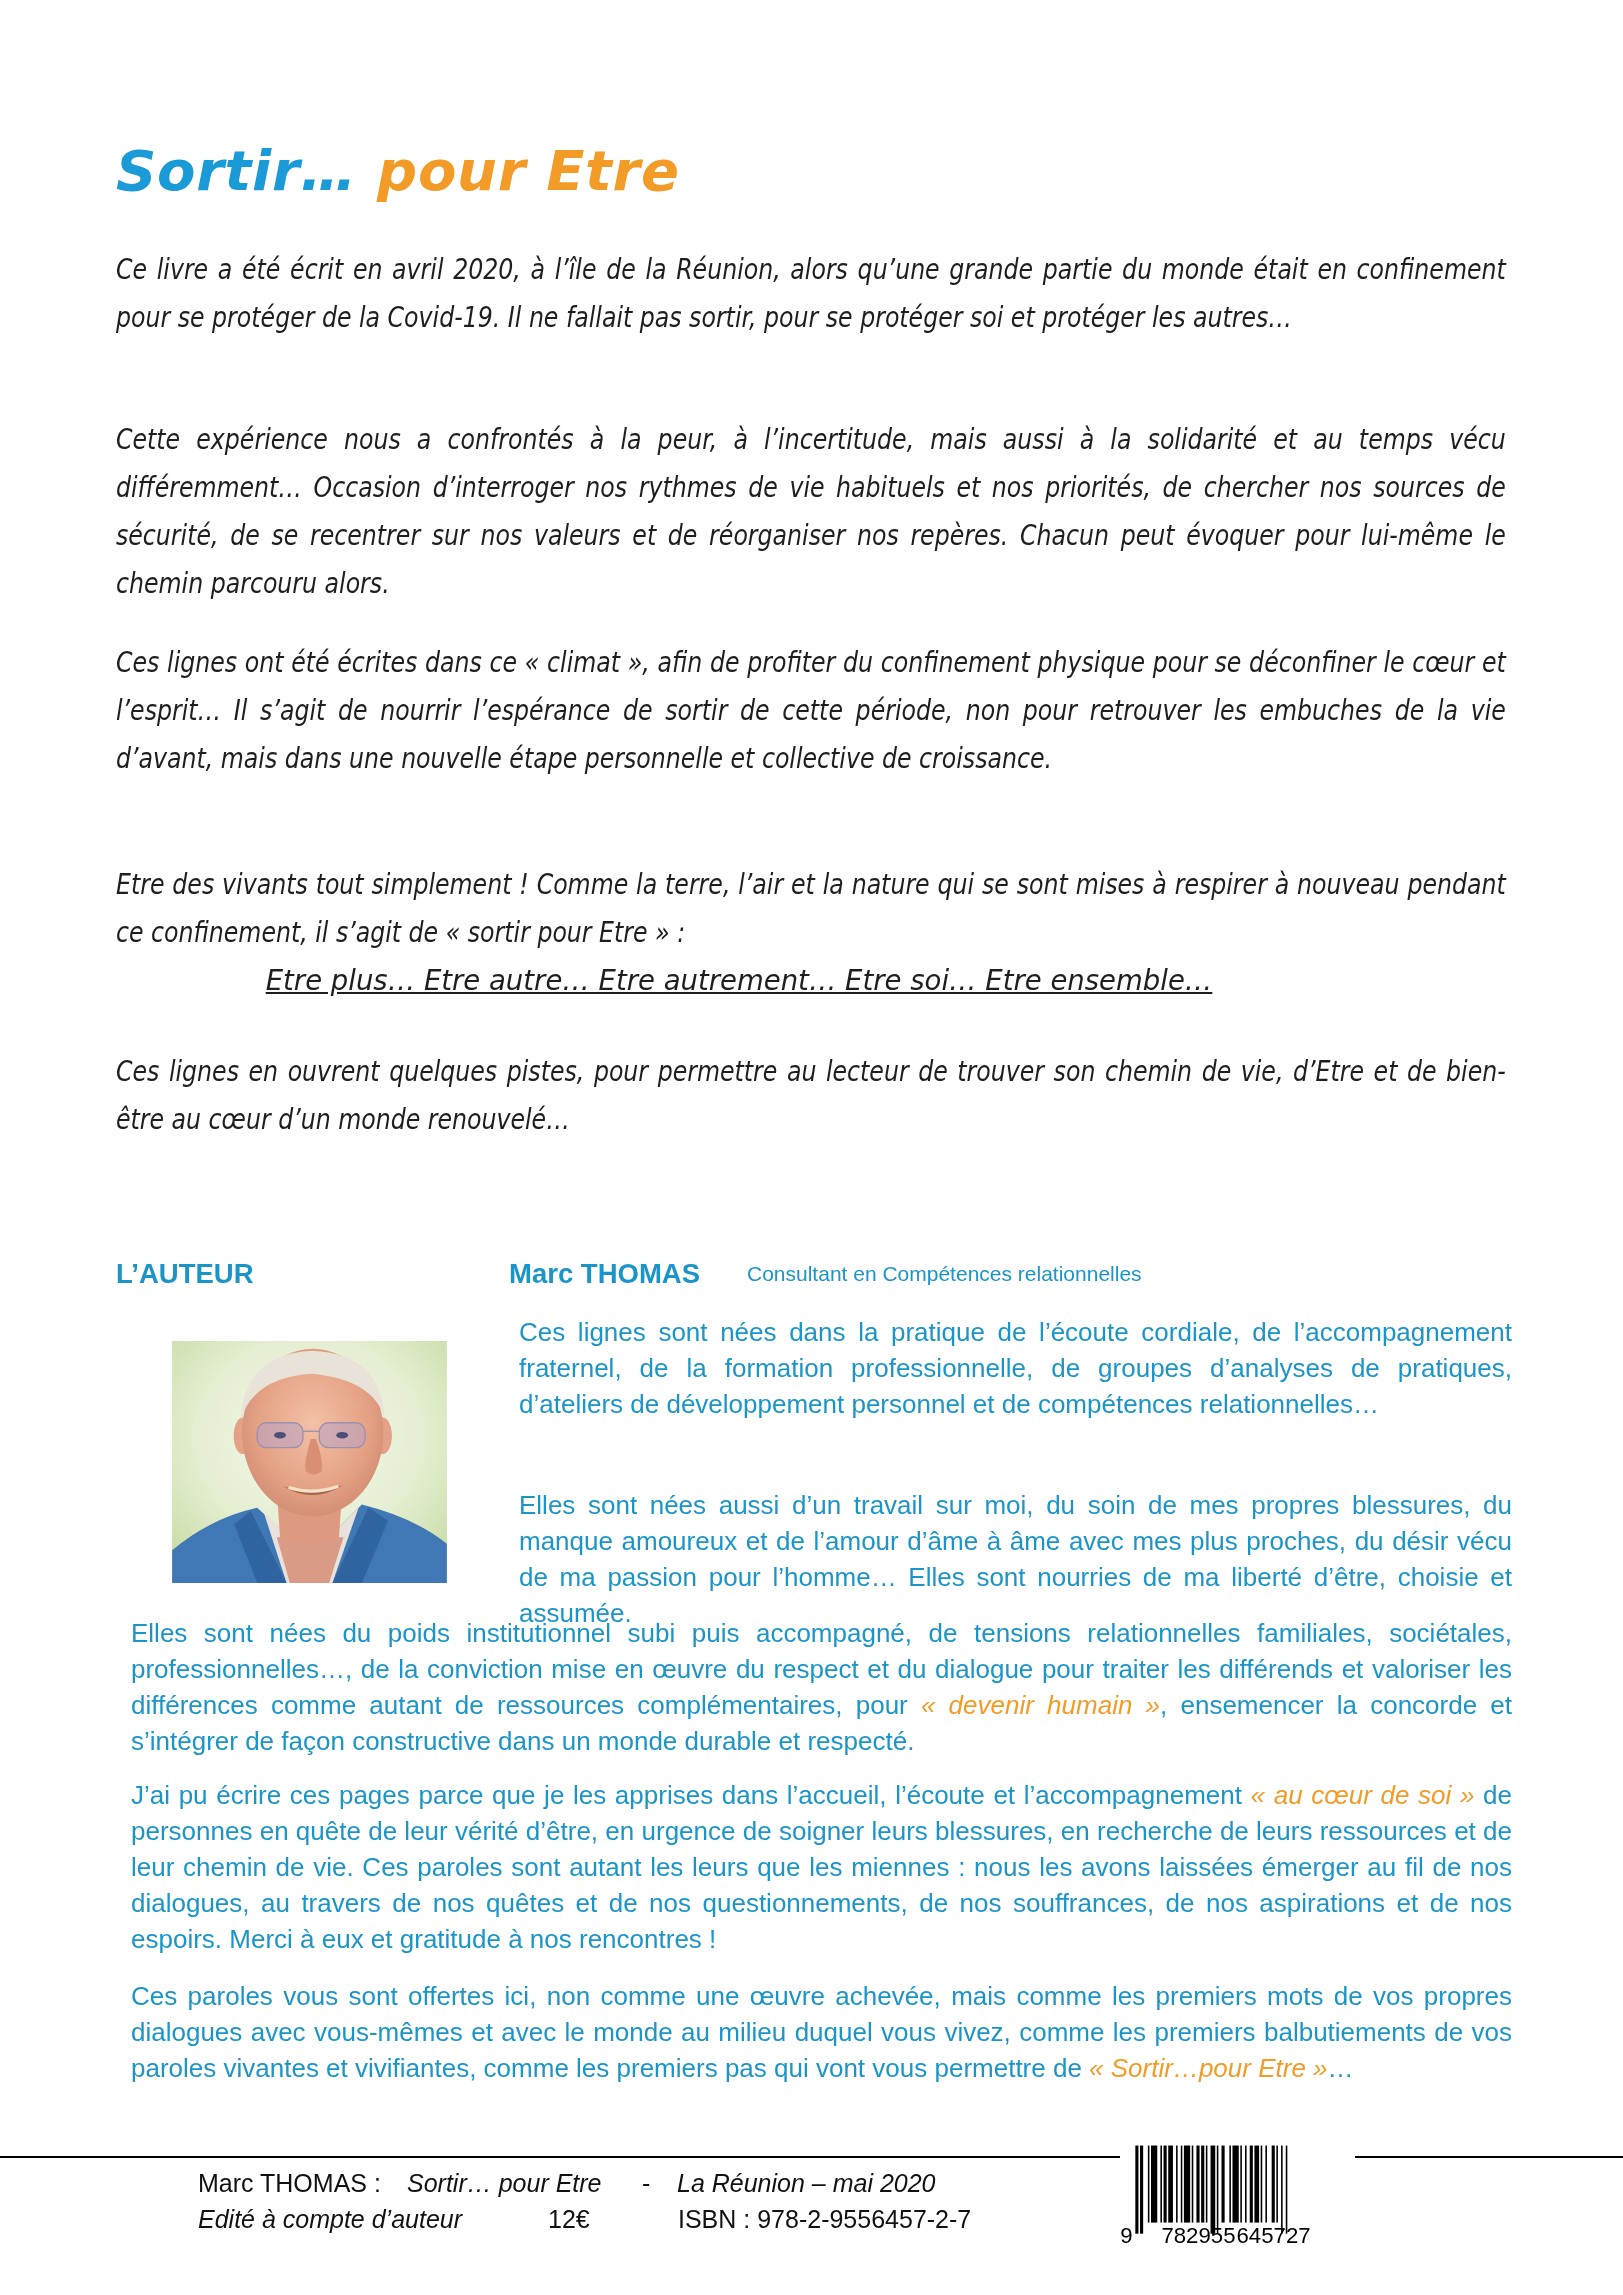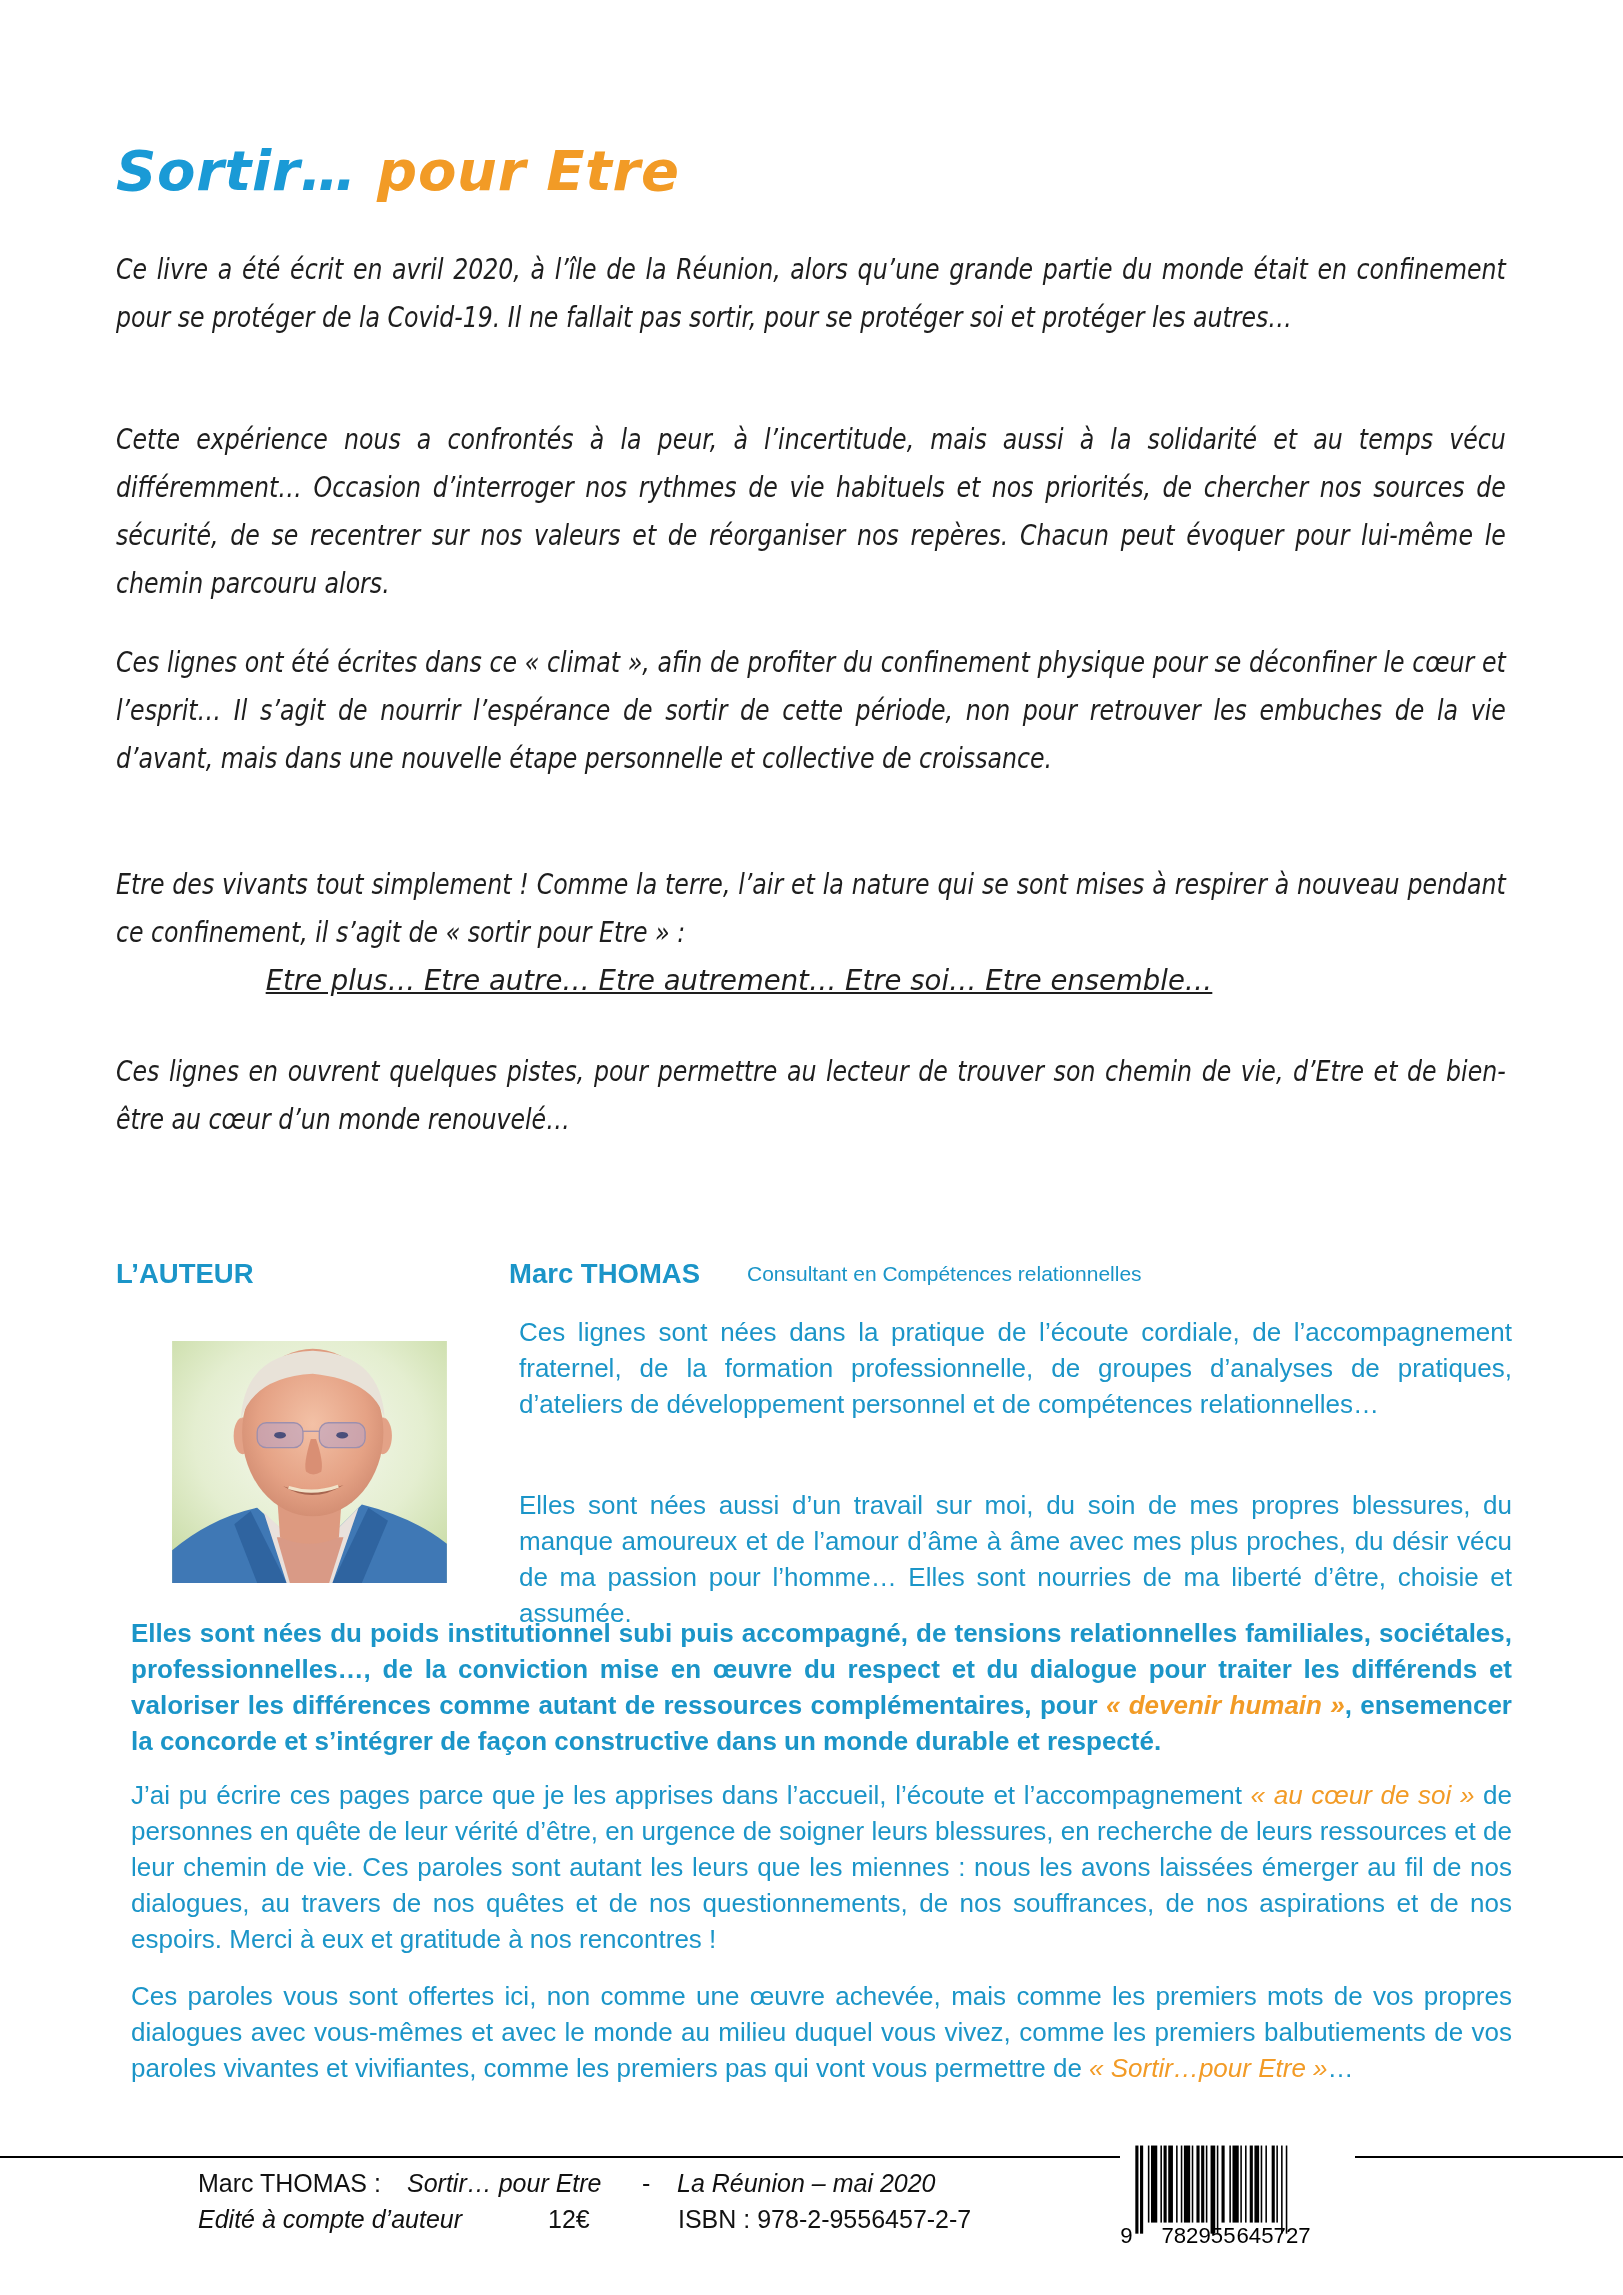--- a/index.html
+++ b/index.html
@@ -134,21 +134,21 @@
     <path d="M212 150 Q200 190 205 200 Q215 208 228 200 Q232 185 220 150 Z" fill="#d98f74"></path>
 
     <path d="M170 222 Q215 250 262 220 Q215 238 170 222 Z" fill="#a7654f"></path>
     <path d="M178 224 Q215 236 254 222" stroke="#f1e2c8" stroke-width="5" fill="none"></path>
   </svg>
 </div>
 
 <div class="abs blue-text blue-right" style="top:1314px;">Ces lignes sont nées dans la pratique de l’écoute cordiale, de l’accompagnement fraternel, de la formation professionnelle, de groupes d’analyses de pratiques, d’ateliers de développement personnel et de compétences relationnelles…</div>
 <div class="abs blue-text blue-right" style="top:1443px;margin-top:44px;">Elles sont nées aussi d’un travail sur moi, du soin de mes propres blessures, du manque amoureux et de l’amour d’âme à âme avec mes plus proches, du désir vécu de ma passion pour l’homme… Elles sont nourries de ma liberté d’être, choisie et assumée.</div>
 
-<div class="abs blue-text blue-full" style="top:1615px;font-weight:bold;">
+<div class="abs blue-text blue-full" style="top:1615px;">
   <span>Elles sont nées du poids institutionnel subi puis accompagné, de tensions relationnelles familiales, sociétales, professionnelles…, de la conviction mise en œuvre du respect et du dialogue pour traiter les différends et valoriser les différences comme autant de ressources complémentaires, pour </span><span class="accent">« devenir humain »</span><span>, ensemencer la concorde et s’intégrer de façon constructive dans un monde durable et respecté.</span>
 </div>
 <div class="abs blue-text blue-full" style="top:1777px;">
   <span>J’ai pu écrire ces pages parce que je les apprises dans l’accueil, l’écoute et l’accompagnement </span><span class="accent">« au cœur de soi »</span><span> de personnes en quête de leur vérité d’être, en urgence de soigner leurs blessures, en recherche de leurs ressources et de leur chemin de vie. Ces paroles sont autant les leurs que les miennes : nous les avons laissées émerger au fil de nos dialogues, au travers de nos quêtes et de nos questionnements, de nos souffrances, de nos aspirations et de nos espoirs. Merci à eux et gratitude à nos rencontres !</span>
 </div>
 <div class="abs blue-text blue-full" style="top:1978px;">
   <span>Ces paroles vous sont offertes ici, non comme une œuvre achevée, mais comme les premiers mots de vos propres dialogues avec vous-mêmes et avec le monde au milieu duquel vous vivez, comme les premiers balbutiements de vos paroles vivantes et vivifiantes, comme les premiers pas qui vont vous permettre de </span><span class="accent">« Sortir…pour Etre »</span><span>…</span>
 </div>
 
 <div class="abs footer-line-left"></div>

